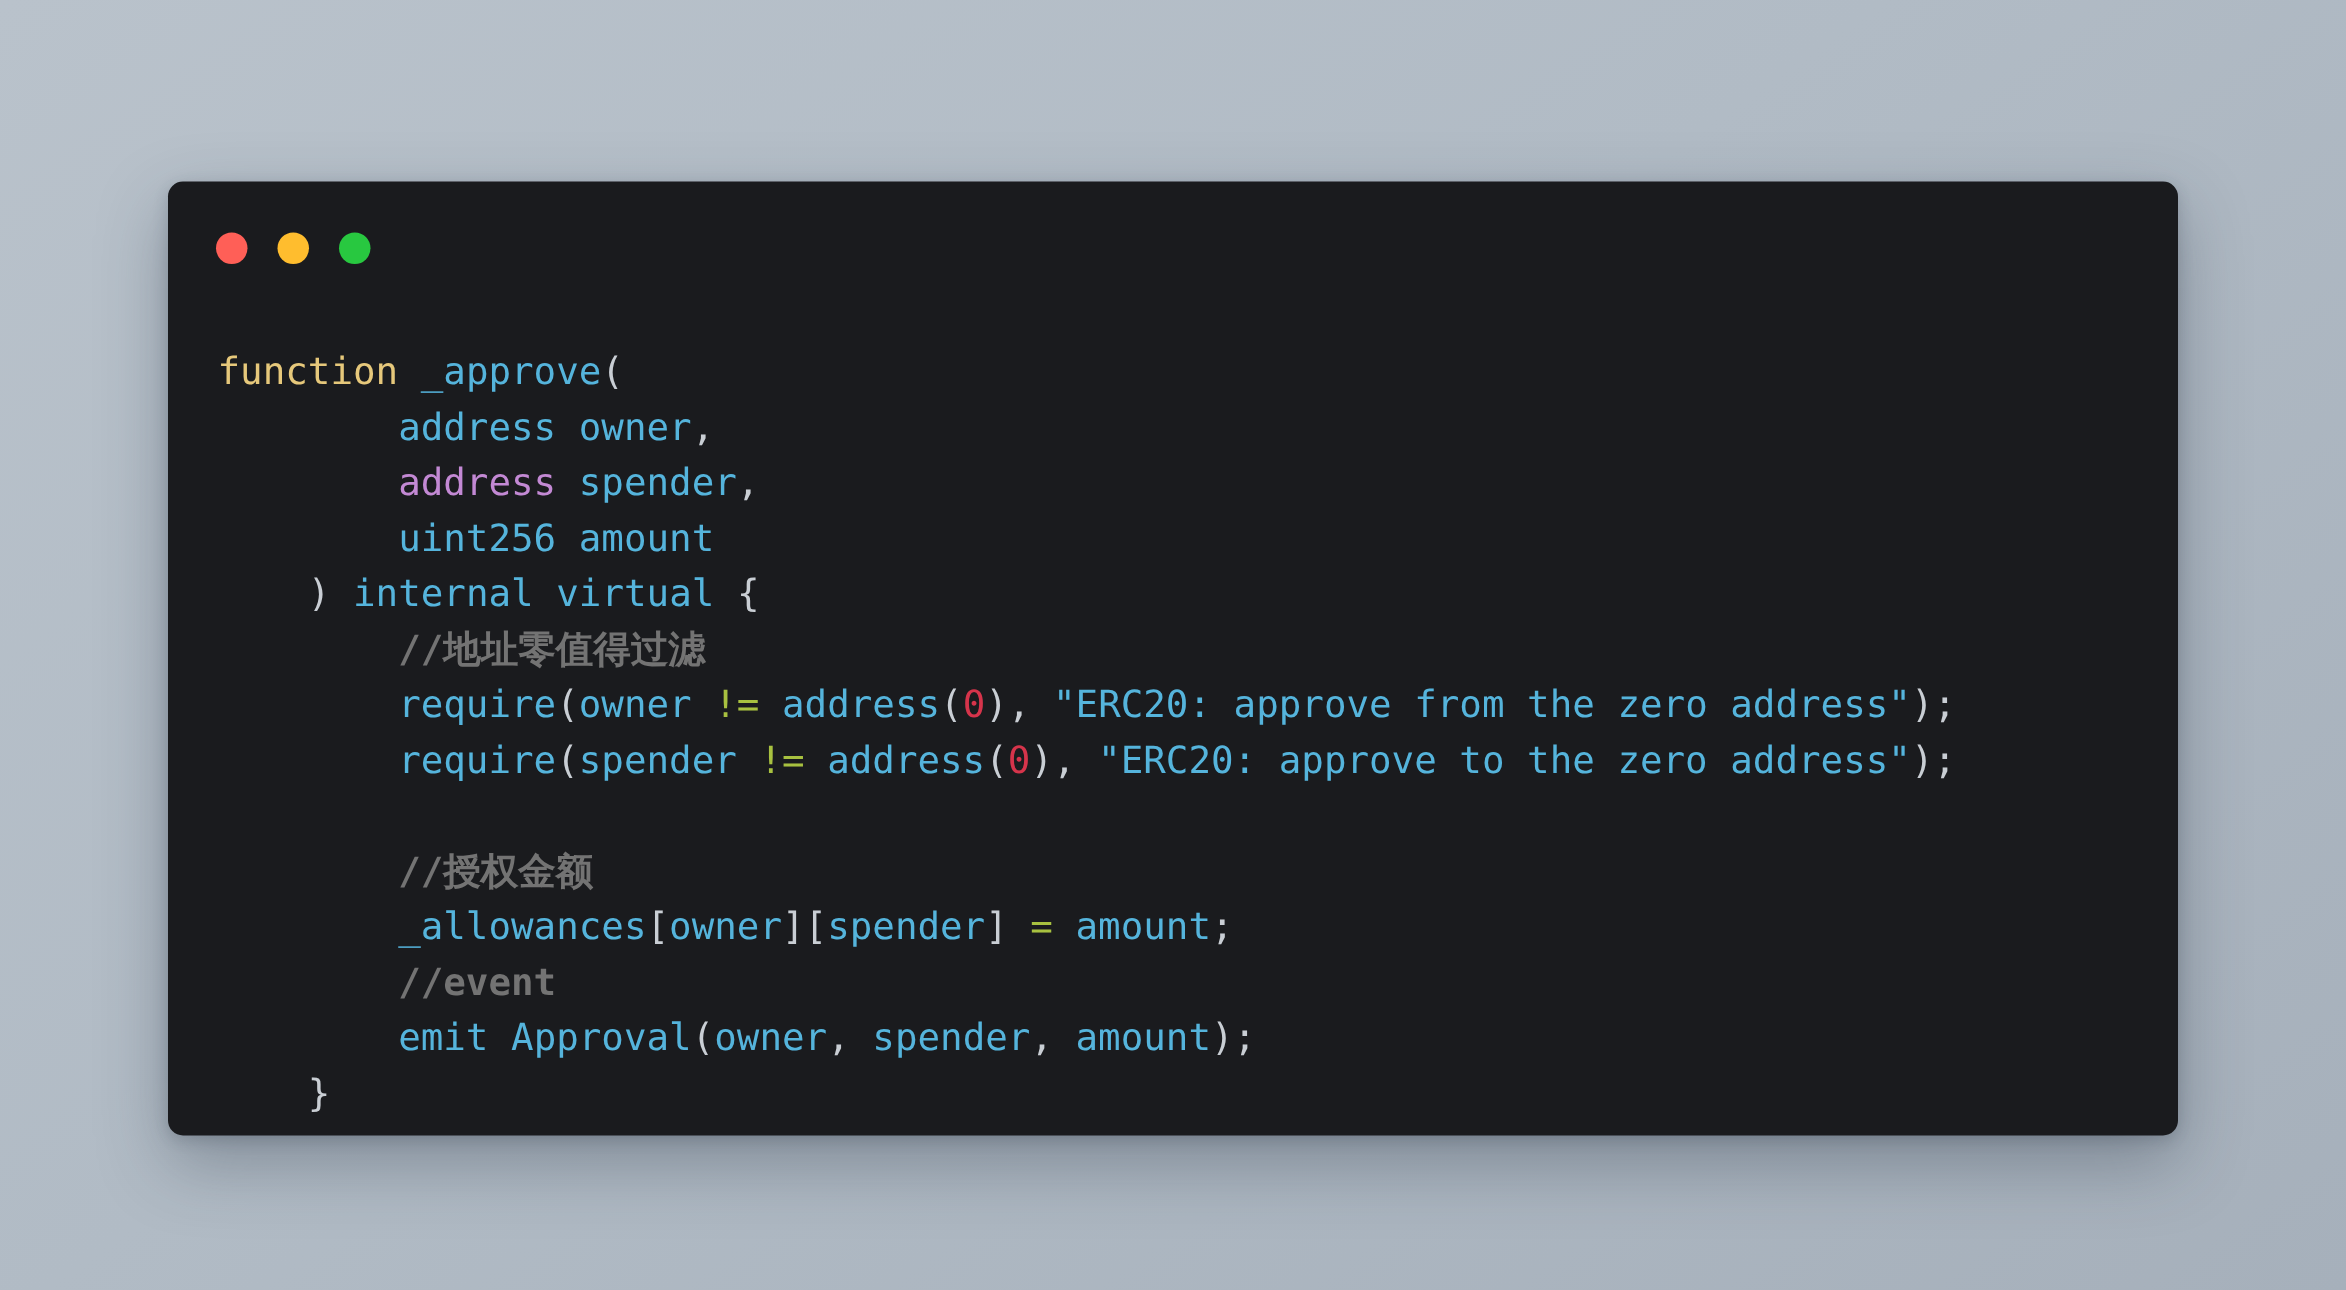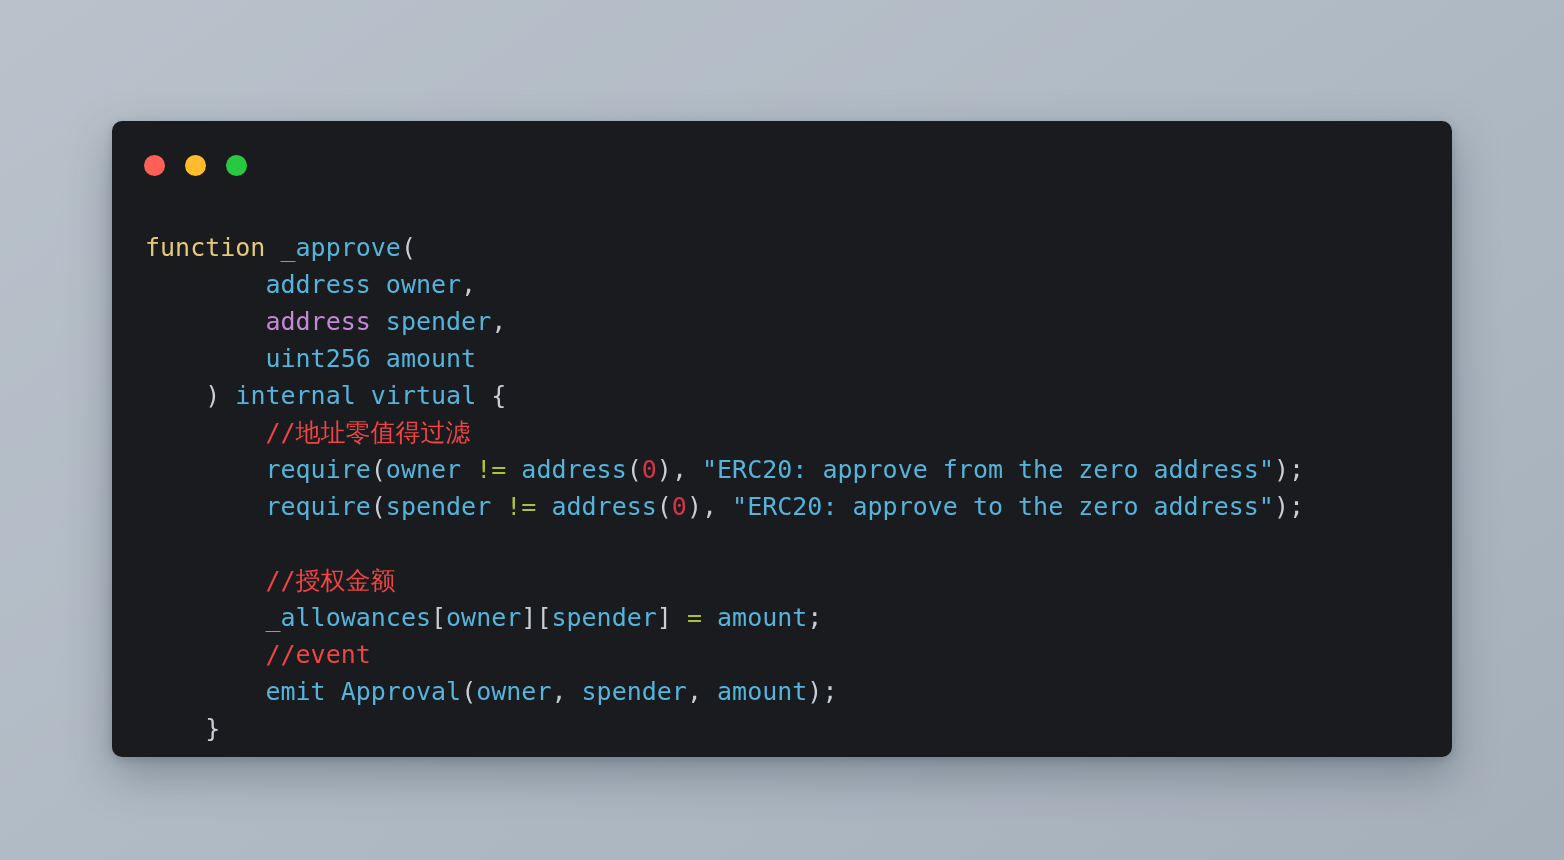--- a/index.html
+++ b/index.html
@@ -73,21 +73,21 @@
 
   
   .t-kw    { color: #e6c87b; }
   .t-id    { color: #55b4dc; }
   .t-type  { color: #55b4dc; }
   .t-purple{ color: #c389d4; }
   .t-punc  { color: #c9ced4; }
   .t-op    { color: #a8c140; }
   .t-num   { color: #d6344b; }
   .t-str   { color: #55b4dc; }
-  .t-cmt   { color: #ef4444; }
+  .t-cmt   { color: #737373; font-weight: bold; }
 </style>
 </head>
 <body>
 
 <div class="stage">
 
   <div class="code-card">
 
     <div class="window-dots">
       <span class="dot" style="background: rgb(255, 95, 87);"></span>

